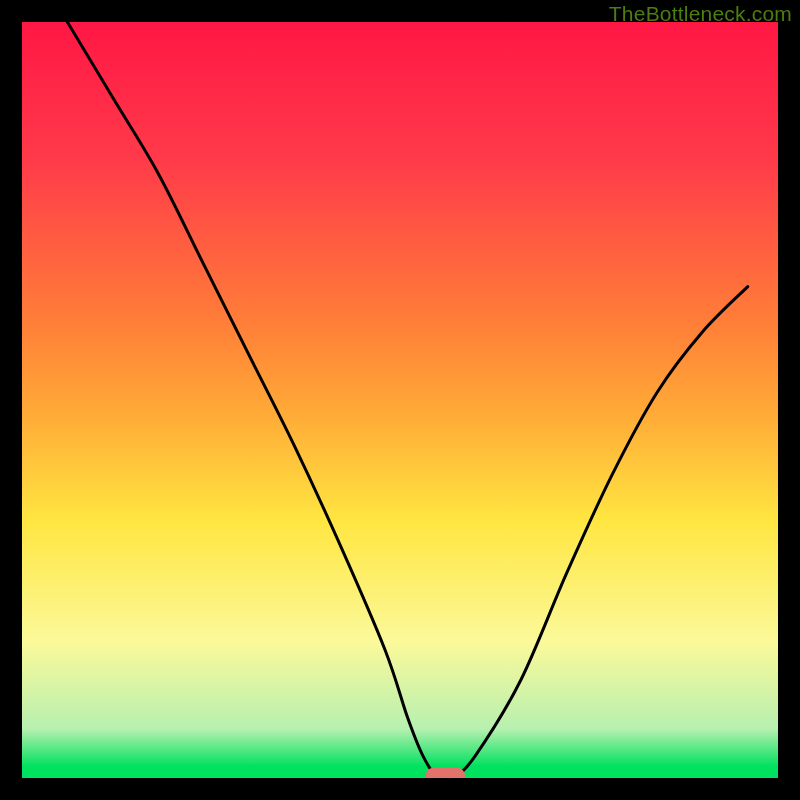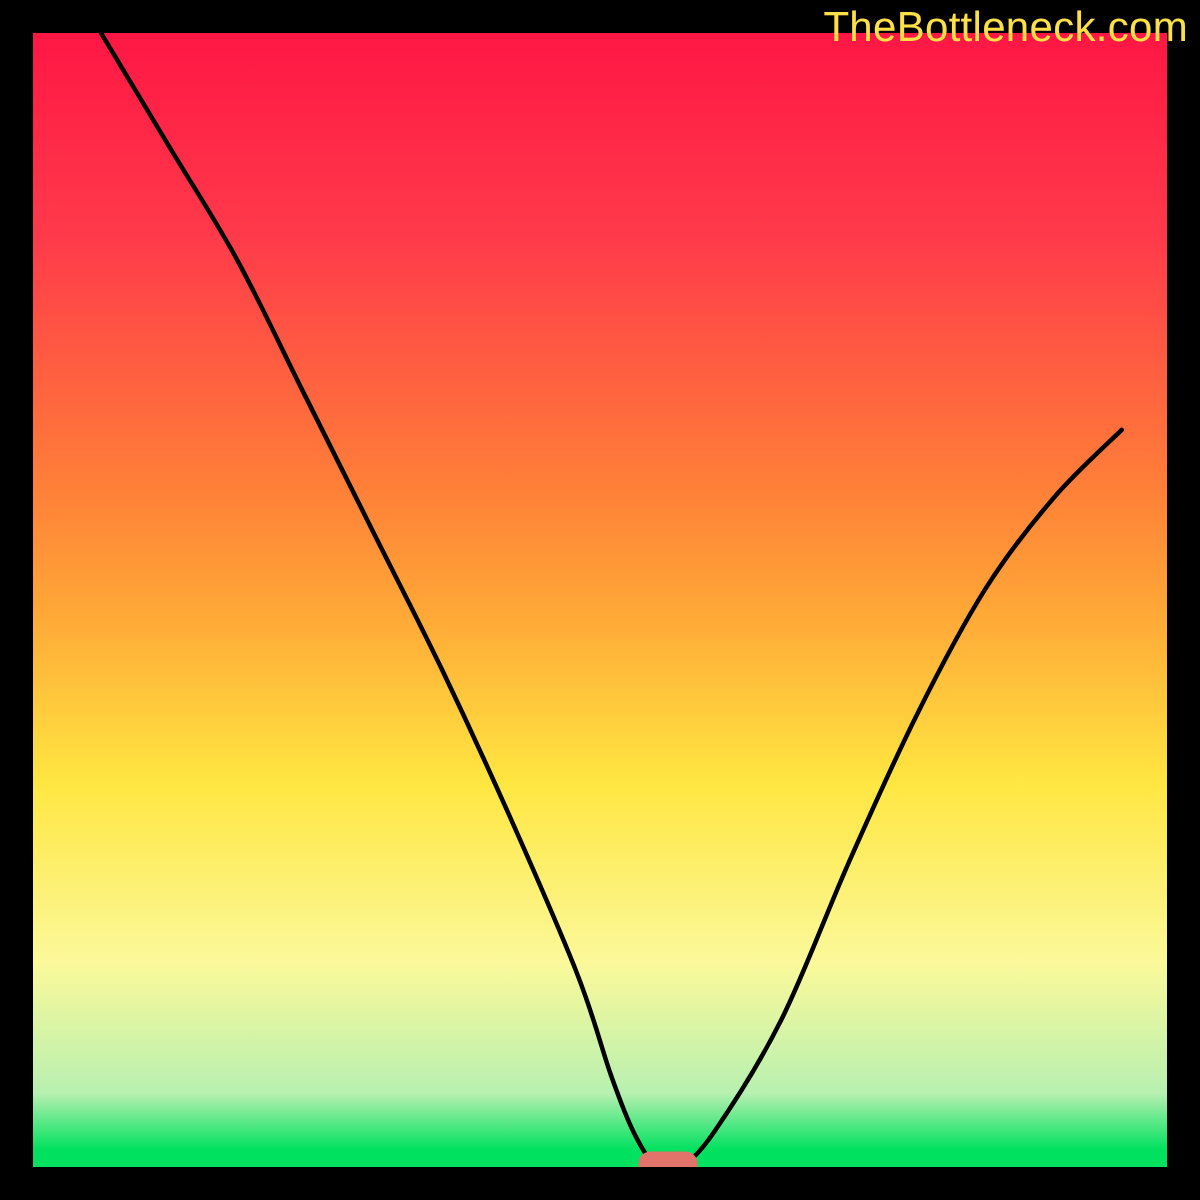--- a/index.html
+++ b/index.html
@@ -14,22 +14,22 @@
   .frame {
     position: relative;
     width: 800px;
     height: 800px;
     background: #000;
   }
   .watermark {
     position: absolute;
     top: 2px;
     right: 8px;
-    color: #fde047;
-    font-size: 28px;
+    color: #4d7c0f;
+    font-size: 21px;
     font-weight: 400;
     letter-spacing: 0.2px;
     z-index: 3;
   }
   svg {
     position: absolute;
     top: 0;
     left: 0;
   }
 </style>

